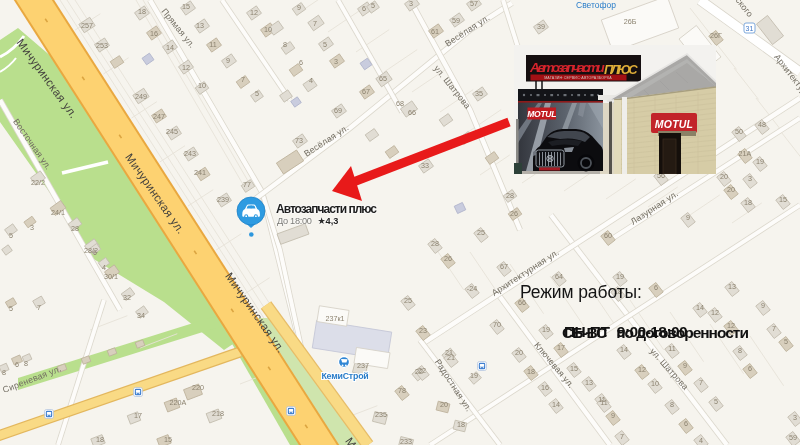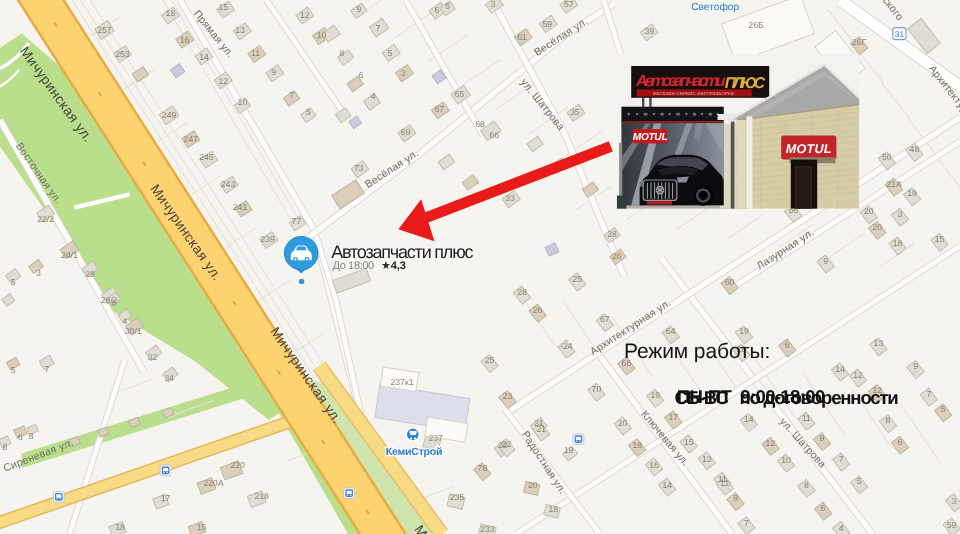--- a/index.html
+++ b/index.html
@@ -835,21 +835,21 @@
 </g>
 <circle cx="16.2" cy="24.2" r="2" fill="#2e9be1"></circle>
       <circle cx="25.9" cy="24.2" r="2" fill="#2e9be1"></circle>
 <circle cx="16.2" cy="24.2" r="0.9" fill="#ffffff"></circle>
       <circle cx="25.9" cy="24.2" r="0.9" fill="#ffffff"></circle>
 <path d="M16.6,16.6 L25.5,16.6 L24.6,14 Q24.3,13.4 23.6,13.4 L18.6,13.4 Q17.9,13.4 17.6,14 Z" fill="#2e9be1"></path>
 <line x1="21.1" y1="13.2" x2="21.1" y2="16.4" stroke="#2e9be1" stroke-width="0.8"></line>
 <circle cx="21.3" cy="42.5" r="2.3" fill="#2d97dd"></circle>
 </svg>
 
-<div class="abs" style="left:276px;top:202px;font-size:15px;font-weight:normal;color:#1d1d1d;letter-spacing:-1.0px;text-shadow:0 0 2px #fff,0 0 2px #fff,0 0 3px #fff;">Автозапчасти плюс</div>
+<div class="abs" style="left:276px;top:202px;font-size:12px;font-weight:bold;color:#1d1d1d;letter-spacing:-1.0px;text-shadow:0 0 2px #fff,0 0 2px #fff,0 0 3px #fff;">Автозапчасти плюс</div>
 
 <div class="abs" style="left:277px;top:214.5px;font-size:9.2px;color:#7a7a76;letter-spacing:-0.3px;text-shadow:0 0 2px #fff,0 0 2px #fff;text-align:center;">До 18:00<span style="display:inline-block;width:6px;"></span><span style="color:#2b2b2b;">★</span><b style="color:#222;letter-spacing:0;">4,3</b></div>
 
 
 <div class="abs" style="left:520px;top:282px;font-size:17.5px;color:#141414;letter-spacing:-0.1px;white-space:nowrap;">Режим работы:</div>
 
 <div class="abs" style="left:564px;top:305px;font-size:15.5px;font-weight:bold;color:#111;letter-spacing:-0.55px;white-space:nowrap;margin-top:18px;">ПН-ПТ&nbsp; 9:00-18:00</div>
 
 <div class="abs" style="left:562px;top:324px;font-size:15.5px;font-weight:bold;color:#111;letter-spacing:-1.0px;white-space:nowrap;">СБ-ВС&nbsp;&nbsp; по договоренности</div>
 </div>

